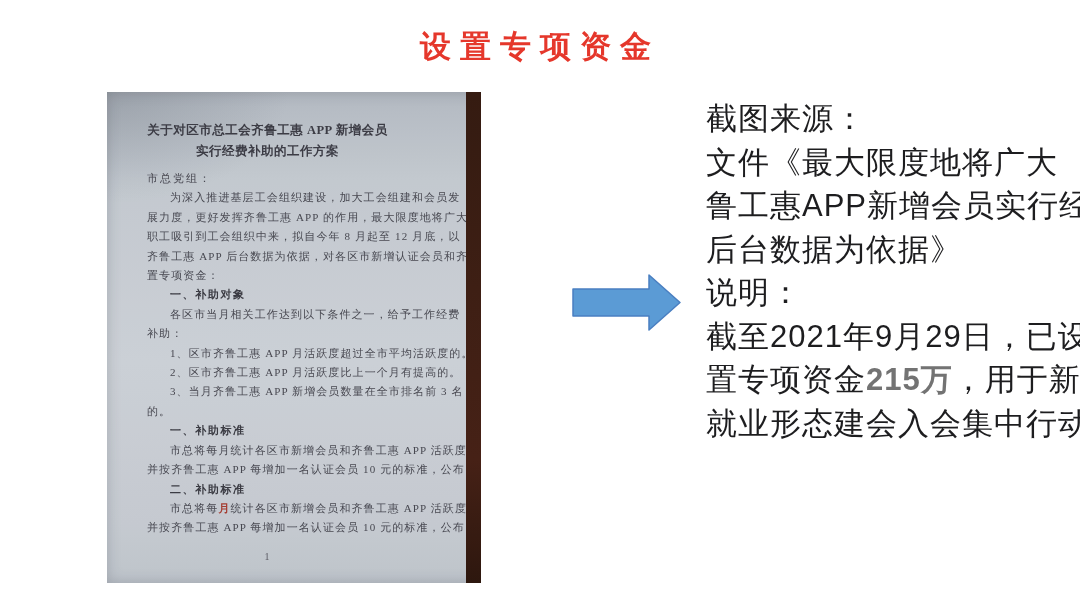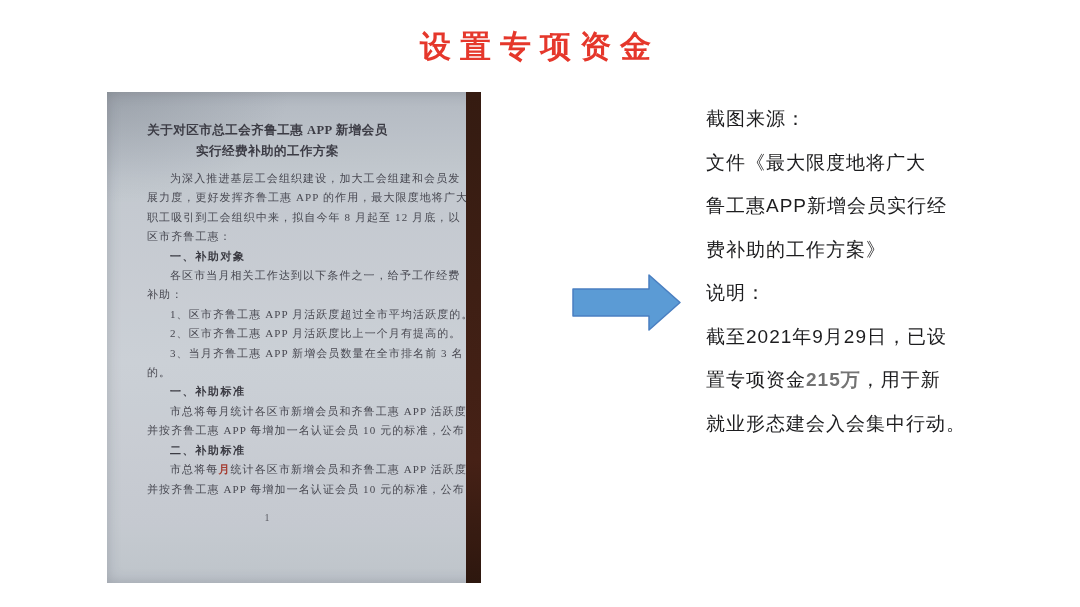--- a/index.html
+++ b/index.html
@@ -103,45 +103,47 @@
 
   
   .right-panel {
     position: absolute;
     left: 706px;
     top: 97px;
     width: 330px;
     color: #1d1d1f;
   }
   .rp-line {
-    font-size: 19px;
+    font-size: 31px;
     line-height: 43.5px;
     letter-spacing: 1px;
     white-space: nowrap;
     font-family: "Liberation Sans", sans-serif;
   }
   .rp-line.gap { }
   .seg-red-bold { color: #cf2318; font-weight: bold; }
 </style>
 </head>
 <body>
 
 <div class="slide">
 
   <div class="slide-title" style="color: rgb(229, 55, 43);">设置专项资金</div>
 
   <div class="doc-photo">
     <div class="doc-paper">
       <div class="doc-title-line">关于对区市总工会齐鲁工惠 APP 新增会员</div>
       <div class="doc-title-line">实行经费补助的工作方案</div>
       <div class="doc-lines">
+          <div class="doc-line salutation"><span>市总党组：</span></div>
           <div class="doc-line body-indent"><span>为深入推进基层工会组织建设，加大工会组建和会员发</span></div>
           <div class="doc-line body"><span>展力度，更好发挥齐鲁工惠 APP 的作用，最大限度地将广大</span></div>
           <div class="doc-line body"><span>职工吸引到工会组织中来，拟自今年 8 月起至 12 月底，以</span></div>
-          <div class="doc-line body"><span>区市齐鲁工惠：</span></div>
+          <div class="doc-line body"><span>齐鲁工惠 APP 后台数据为依据，对各区市新增认证会员和齐</span></div>
+          <div class="doc-line body"><span>置专项资金：</span></div>
           <div class="doc-line heading"><span>一、补助对象</span></div>
           <div class="doc-line body-indent"><span>各区市当月相关工作达到以下条件之一，给予工作经费</span></div>
           <div class="doc-line body"><span>补助：</span></div>
           <div class="doc-line body-indent"><span>1、区市齐鲁工惠 APP 月活跃度超过全市平均活跃度的。</span></div>
           <div class="doc-line body-indent"><span>2、区市齐鲁工惠 APP 月活跃度比上一个月有提高的。</span></div>
           <div class="doc-line body-indent"><span>3、当月齐鲁工惠 APP 新增会员数量在全市排名前 3 名</span></div>
           <div class="doc-line body"><span>的。</span></div>
           <div class="doc-line heading"><span>一、补助标准</span></div>
           <div class="doc-line body-indent"><span>市总将每月统计各区市新增会员和齐鲁工惠 APP 活跃度，</span></div>
           <div class="doc-line body"><span>并按齐鲁工惠 APP 每增加一名认证会员 10 元的标准，公布</span></div>
@@ -157,20 +159,20 @@
   <div class="arrow-wrap">
     <svg width="110" height="62" viewBox="0 0 110 62">
       <polygon id="arrow-poly" points="1,17 77,17 77,3 108,30.5 77,58 77,44 1,44" fill="#5b9bd5" stroke="#4a7fc1" stroke-width="1.5" stroke-linejoin="round"></polygon>
     </svg>
   </div>
 
   <div class="right-panel">
       <div class="rp-line"><span>截图来源：</span></div>
       <div class="rp-line"><span>文件《最大限度地将广大</span></div>
       <div class="rp-line"><span>鲁工惠APP新增会员实行经</span></div>
-      <div class="rp-line"><span>费补助的工作方案》</span></div>
+      <div class="rp-line"><span>后台数据为依据》</span></div>
       <div class="rp-line gap"><span>说明：</span></div>
       <div class="rp-line"><span>截至2021年9月29日，已设</span></div>
       <div class="rp-line"><span>置专项资金</span><span class="seg-red-bold" style="color: #737373;">215万</span><span>，用于新</span></div>
       <div class="rp-line"><span>就业形态建会入会集中行动。</span></div>
     </div>
 
 </div>
 
 </body></html>

